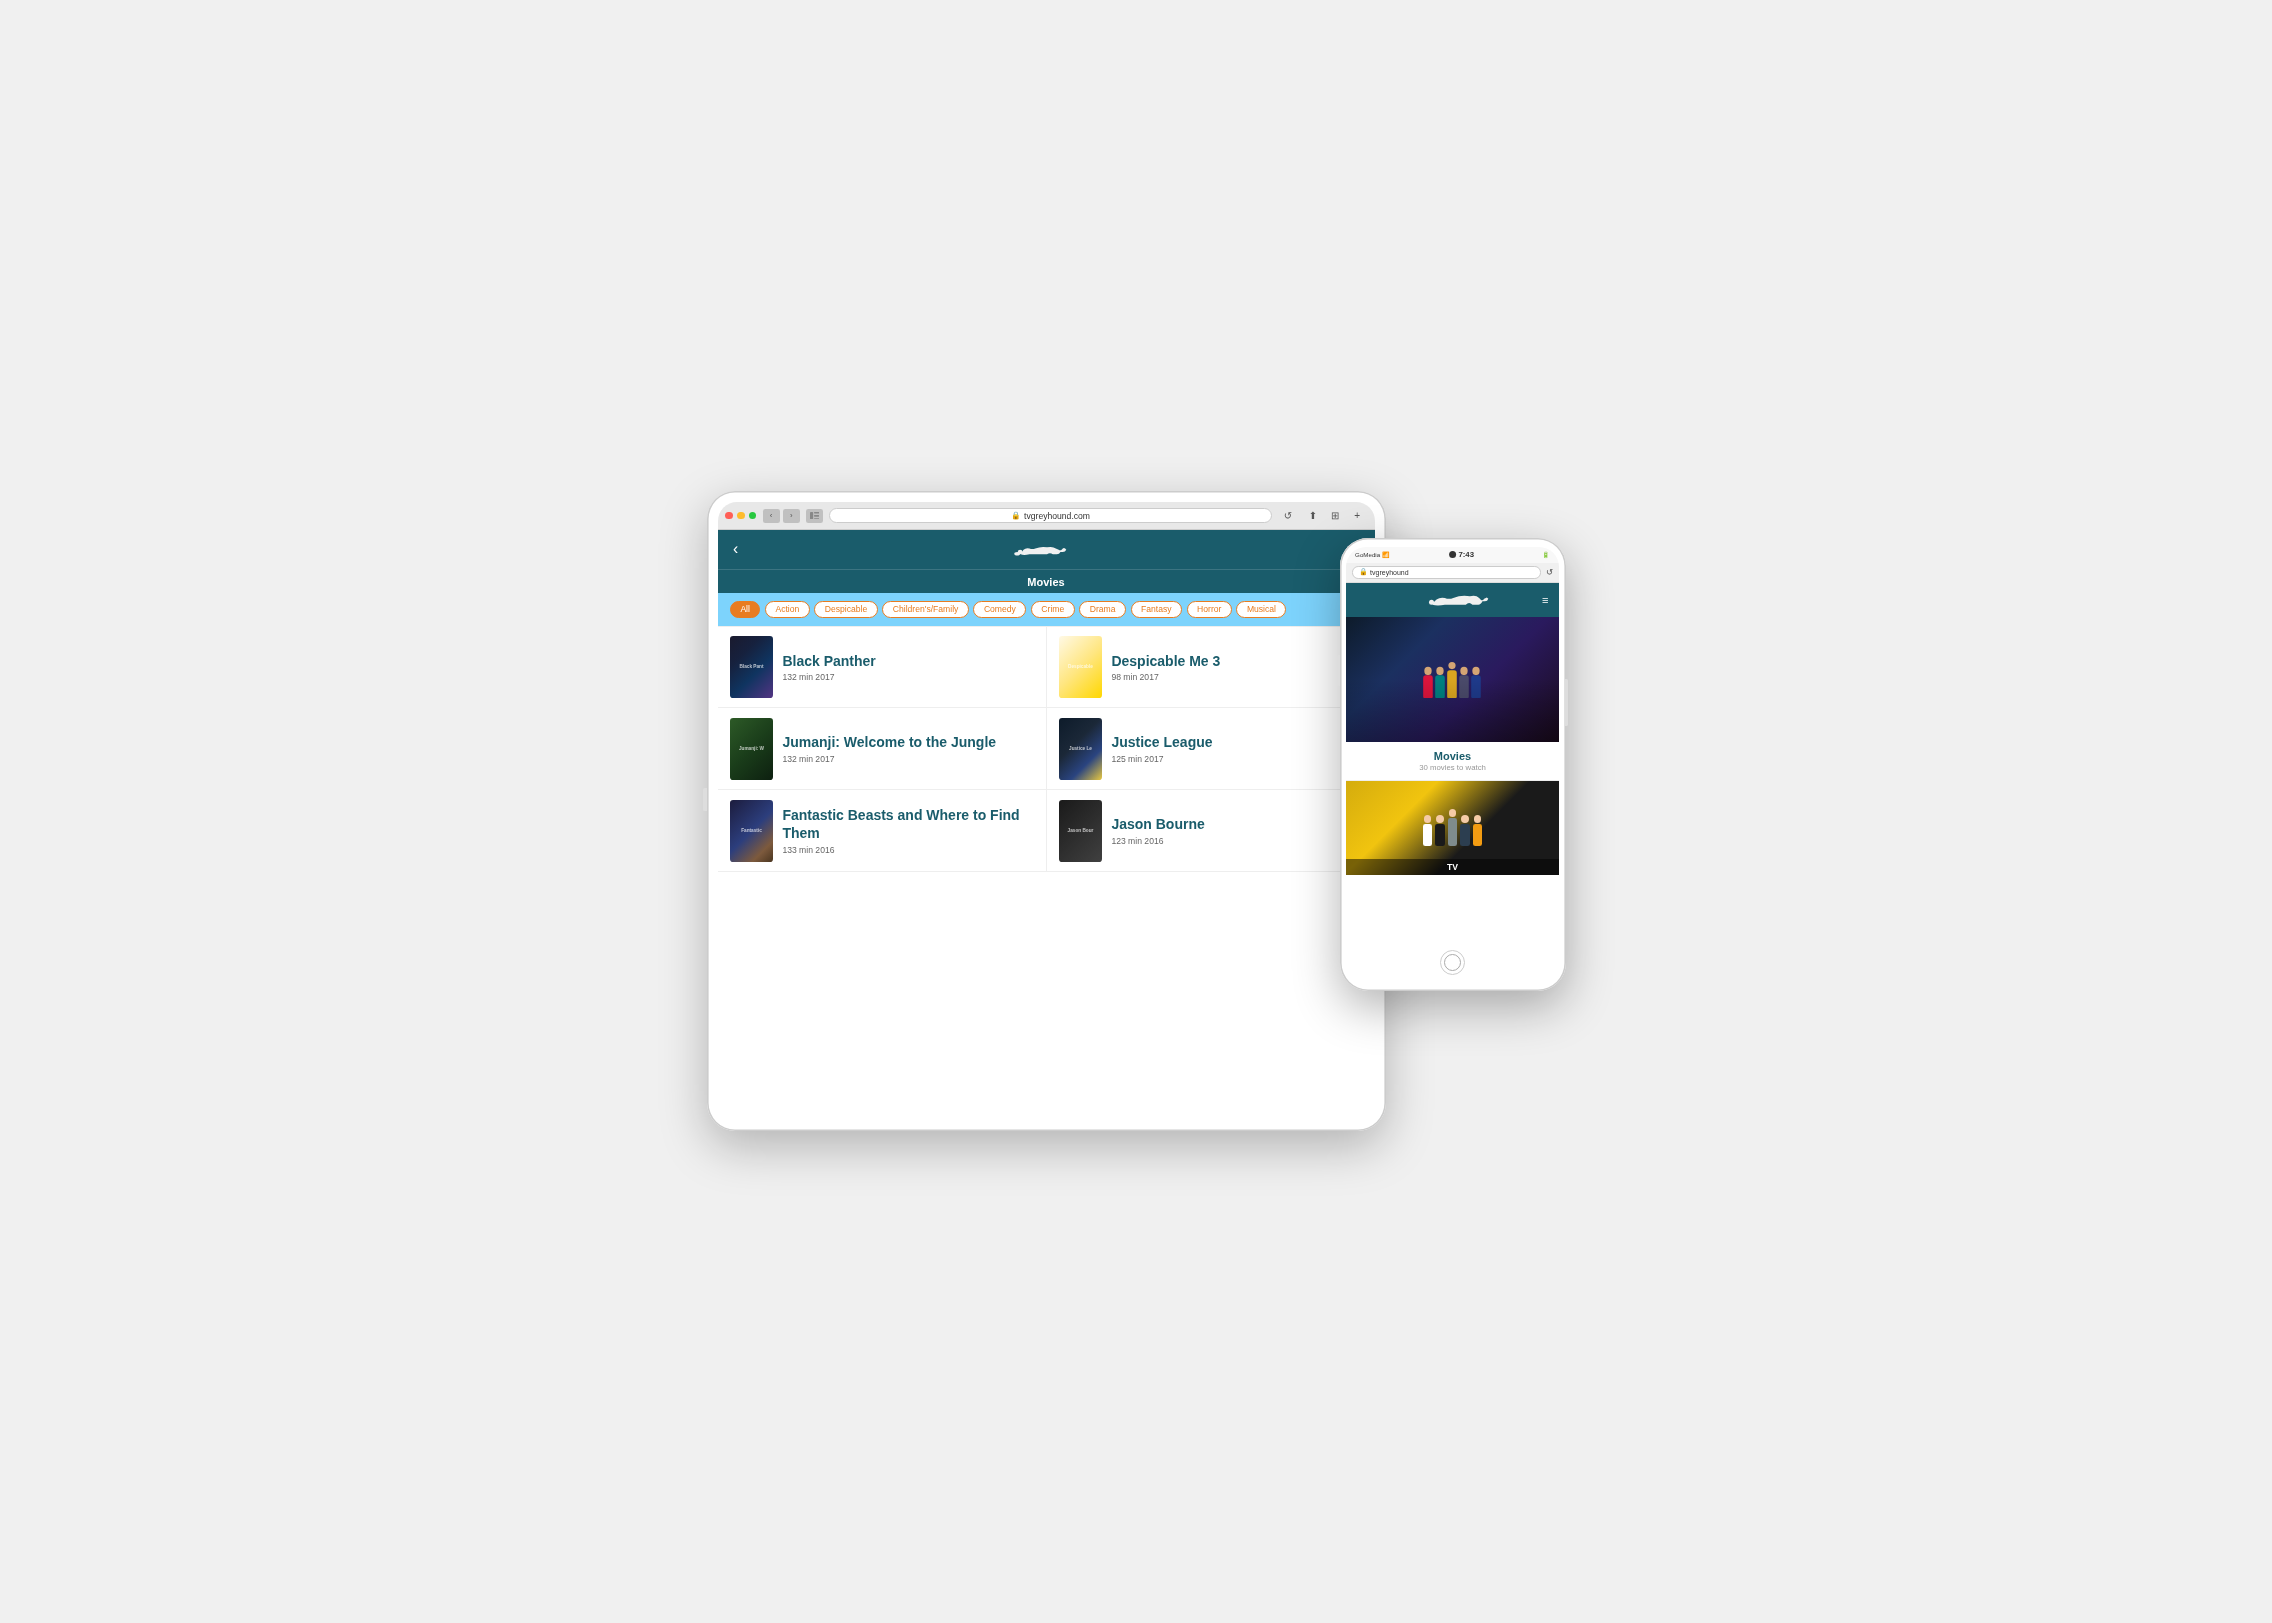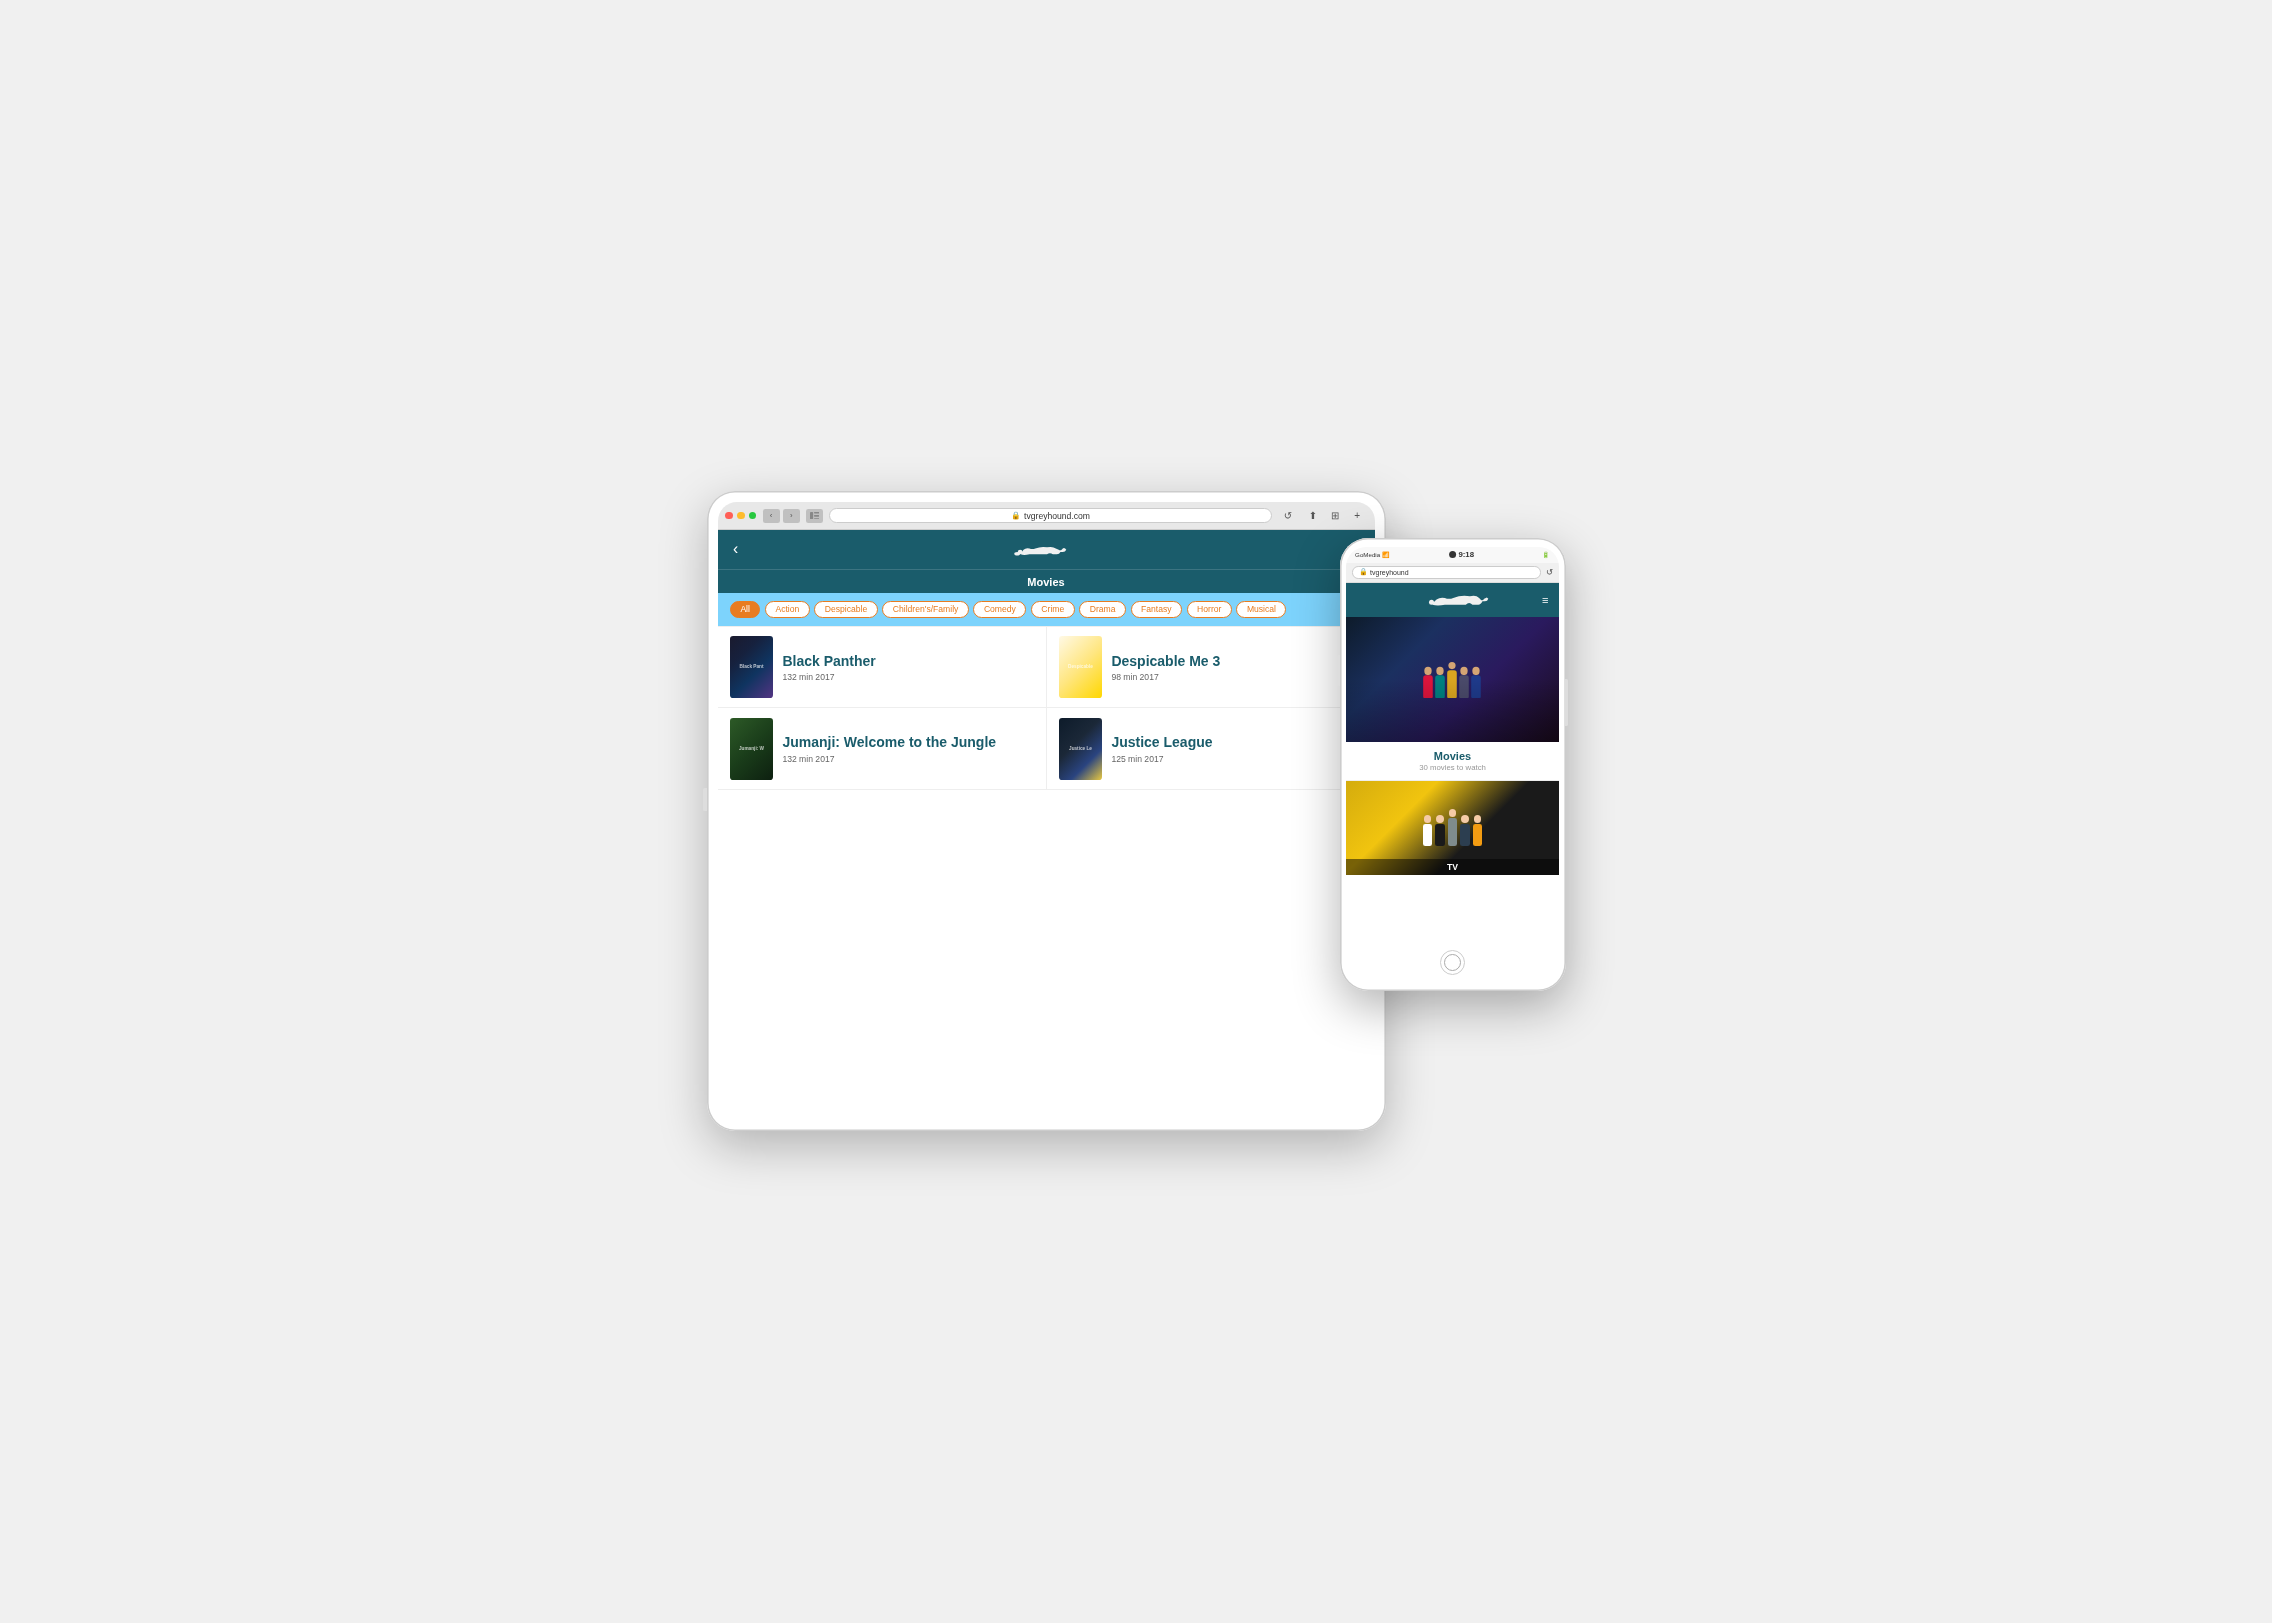--- a/index.html
+++ b/index.html
@@ -665,38 +665,58 @@
             <div class="movie-half">
               <div class="movie-poster" style="background: linear-gradient(135deg, rgb(13, 27, 42) 0%, rgb(27, 40, 56) 40%, rgb(42, 68, 128) 70%, rgb(232, 200, 64) 100%); display: flex; align-items: center; justify-content: center;">
                 <div style="font-size: 4.7px; color: rgba(255, 255, 255, 0.7); text-align: center; padding: 1.6px; font-weight: bold;">Justice Le</div>
               </div>
               <div class="movie-info">
                 <div class="movie-title">Justice League</div>
                 <div class="movie-meta">125 min    2017</div>
               </div>
             </div>
           </div>
+          <div class="movie-row">
+            <div class="movie-half">
+              <div class="movie-poster" style="background: linear-gradient(135deg, rgb(28, 28, 61) 0%, rgb(44, 62, 125) 50%, rgb(125, 90, 61) 80%, rgb(74, 53, 32) 100%); display: flex; align-items: center; justify-content: center;">
+                <div style="font-size: 4.7px; color: rgba(255, 255, 255, 0.7); text-align: center; padding: 1.6px; font-weight: bold;">Fantastic </div>
+              </div>
+              <div class="movie-info">
+                <div class="movie-title">Fantastic Beasts and Where to Find Them</div>
+                <div class="movie-meta">133 min    2016</div>
+              </div>
+            </div>
+            <div class="movie-half">
+              <div class="movie-poster" style="background: linear-gradient(135deg, rgb(26, 26, 26) 0%, rgb(45, 45, 45) 50%, rgb(64, 64, 64) 100%); display: flex; align-items: center; justify-content: center;">
+                <div style="font-size: 4.7px; color: rgba(255, 255, 255, 0.7); text-align: center; padding: 1.6px; font-weight: bold;">Jason Bour</div>
+              </div>
+              <div class="movie-info">
+                <div class="movie-title">Jason Bourne</div>
+                <div class="movie-meta">123 min    2016</div>
+              </div>
+            </div>
+          </div>
         </div>
 
     </div>
   </div>
 
   <div class="phone">
     <div class="phone-camera"></div>
     <div class="phone-side-btn-left"></div>
     <div class="phone-side-btn-right"></div>
 
     <div class="phone-inner">
 
       <div class="phone-status-bar">
         <div class="phone-status-left">
           <span>GoMedia</span>
           <span>📶</span>
         </div>
-        <div style="font-weight:600; font-size:7.8px;">9:18</div>
+        <div style="font-weight:600; font-size:7.8px;">7:43</div>
         <div class="phone-status-right">
           <span>🔋</span>
         </div>
       </div>
 
       <div class="phone-browser-chrome">
         <div class="phone-address-bar">
           <span>🔒</span>
           <span>tvgreyhound</span>
         </div>

